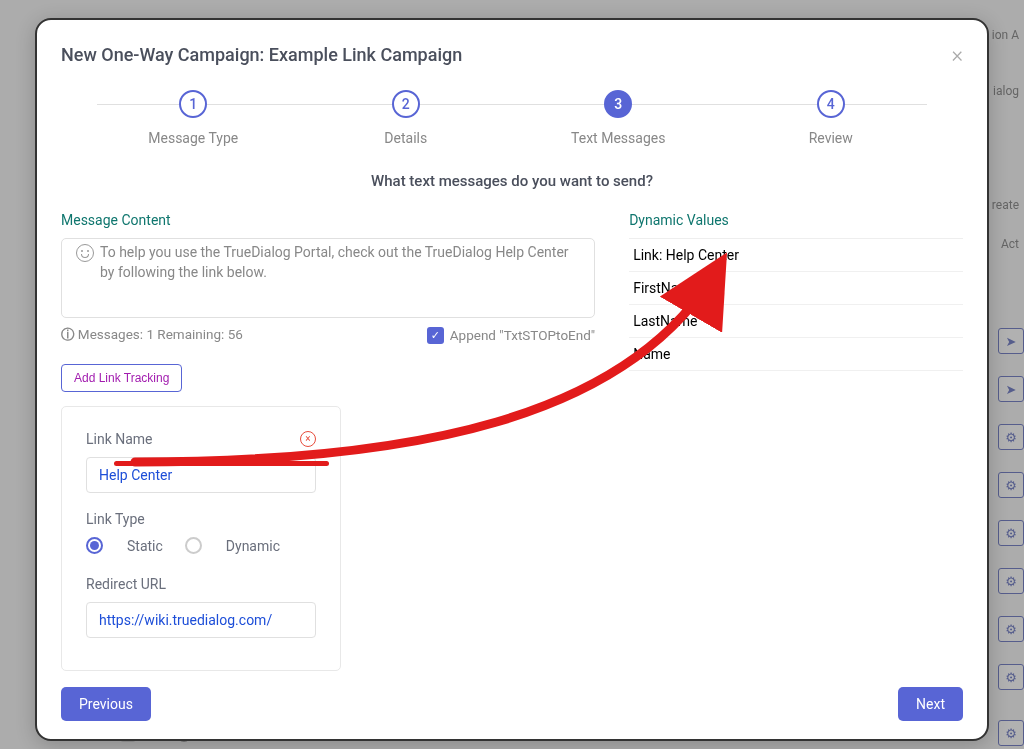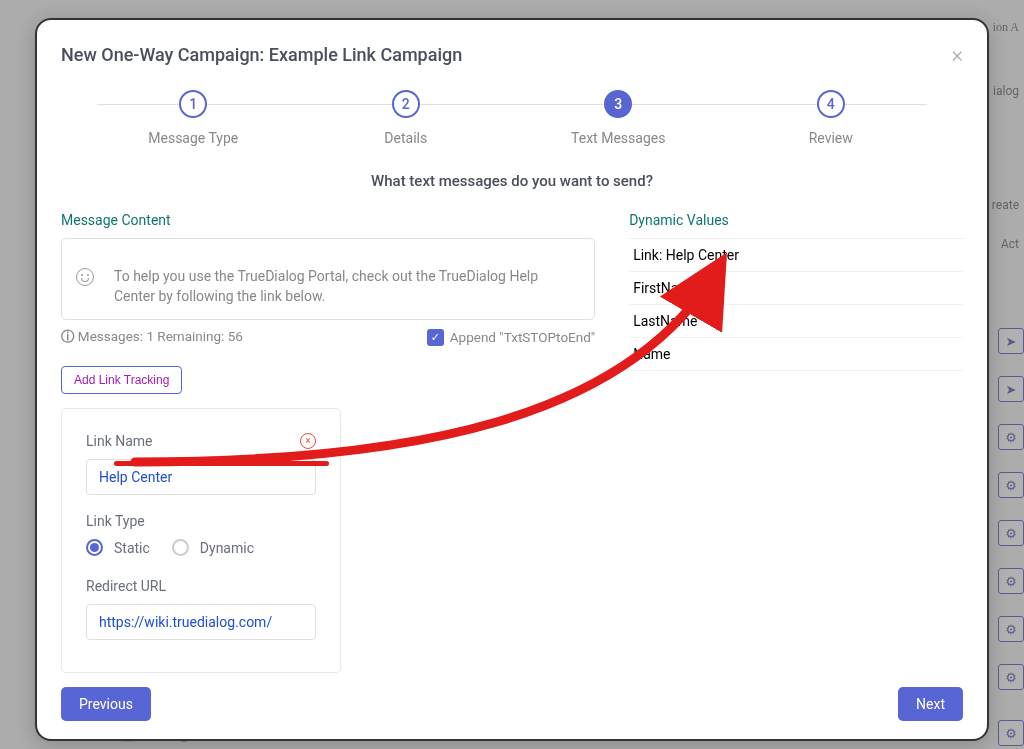--- a/index.html
+++ b/index.html
@@ -215,24 +215,24 @@
     
     .section-label {
       font-size: 14px;
       color: #0f766e;
       margin-bottom: 10px;
     }
     
     .message-box {
       border: 1px solid #e0e0e0;
       border-radius: 5px;
-      padding: 28px 14px;
+      padding: 4px 14px;
       min-height: 80px;
       display: flex;
-      gap: 20px;
+      gap: 6px;
       align-items: flex-start;
     }
     
     .emoji-icon {
       width: 18px;
       height: 18px;
       border: 1.5px solid #999;
       border-radius: 50%;
       flex-shrink: 0;
       position: relative;
@@ -360,21 +360,21 @@
     
     .radio-row {
       display: flex;
       gap: 22px;
       margin-bottom: 22px;
     }
     
     .radio-opt {
       display: flex;
       align-items: center;
-      gap: 11px;
+      gap: 24px;
       font-size: 14px;
       color: #6a6f7c;
     }
     
     .radio-circle {
       width: 17px;
       height: 17px;
       border-radius: 50%;
       display: flex;
       align-items: center;
@@ -437,21 +437,21 @@
       height: 5px;
       background: #e21b1b;
       border-radius: 3px;
       z-index: 19;
     }
   </style>
 </head>
 <body>
 
 <div class="bg-ui">
-  <div class="bg-top-right" style="top: 20px; font-family: Liberation Serif, serif;">ion A</div>
+  <div class="bg-top-right" style="top: 28px;">ion A</div>
   <div class="bg-top-right" style="top: 84px;">ialog</div>
   <div class="bg-top-right" style="top: 198px;">reate</div>
   <div class="bg-top-right" style="top: 237px;">Act</div>
 
   <div class="bg-btn-row" style="top: 328px;">
       <div class="bg-small-btn">➤</div>
     </div>
   <div class="bg-btn-row" style="top: 376px;">
       <div class="bg-small-btn">➤</div>
     </div>

